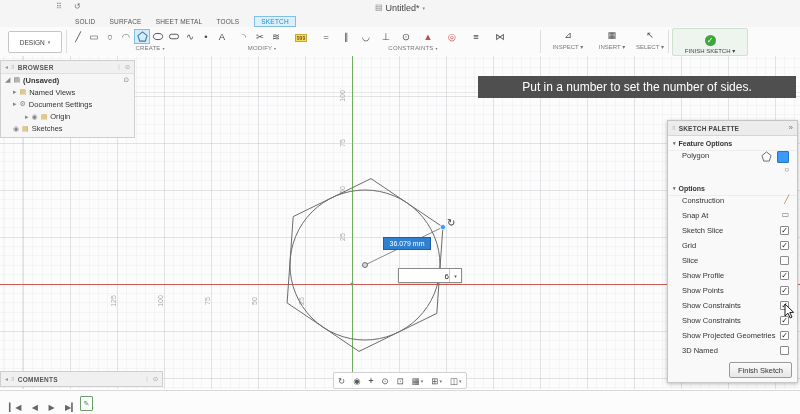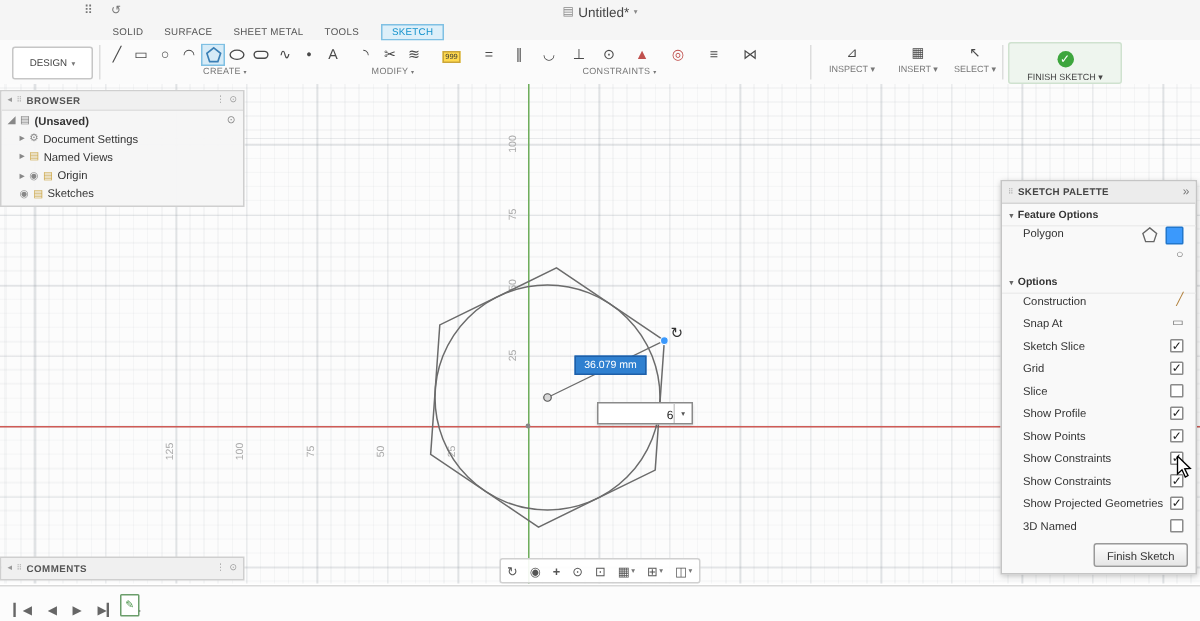--- a/index.html
+++ b/index.html
@@ -204,46 +204,47 @@
 
     <span class="icon abs" style="left:447px;top:162px;font-size:10px;color:#333">↻</span>
 
     <div class="dim-box">36.079 mm</div>
     <div class="sides-box">
       <input type="text" value="6" style="">
       <div class="sides-caret">▾</div>
     </div>
   </div>
 
-
-  <div class="panel" style="left:0;top:60px;width:163px;">
+  <div class="tooltip">Put in a number to set the number of sides.</div>
+
+  <div class="panel" style="left:0;top:60px;width:135px;">
     <div class="phead">
       <span class="icon" style="font-size:6px;color:#999">◂</span>
       <span class="icon" style="font-size:5px;color:#aaa">⠿</span>
       <span class="ttl">BROWSER</span>
       <span class="icon" style="font-size:6px;color:#999">⋮</span>
       <span class="icon" style="font-size:6px;color:#999">⊙</span>
     </div>
     <div class="brow" style="padding-left:4px">
       <span class="ico">◢</span>
       <span class="ico" style="color:#777">▤</span>
       <span style="font-weight:bold">(Unsaved)</span>
       <span class="ico" style="margin-left:auto;margin-right:5px">⊙</span>
     </div>
     <div class="brow" style="padding-left:12px">
       <span class="ico">▸</span>
+      <span class="ico" style="color:#c9a13b">▤</span>
+      <span>Named Views</span>
+    </div>
+    <div class="brow" style="padding-left:12px">
+      <span class="ico">▸</span>
       <span class="ico">⚙</span>
       <span>Document Settings</span>
     </div>
-    <div class="brow" style="padding-left:12px">
-      <span class="ico">▸</span>
-      <span class="ico" style="color:#c9a13b">▤</span>
-      <span>Named Views</span>
-    </div>
-    <div class="brow" style="padding-left:12px">
+    <div class="brow" style="padding-left:24px">
       <span class="ico">▸</span>
       <span class="ico">◉</span>
       <span class="ico" style="color:#c9a13b">▤</span>
       <span>Origin</span>
     </div>
     <div class="brow" style="padding-left:12px;padding-bottom:2px">
       <span class="ico">◉</span>
       <span class="ico" style="color:#c9a13b">▤</span>
       <span>Sketches</span>
     </div>

